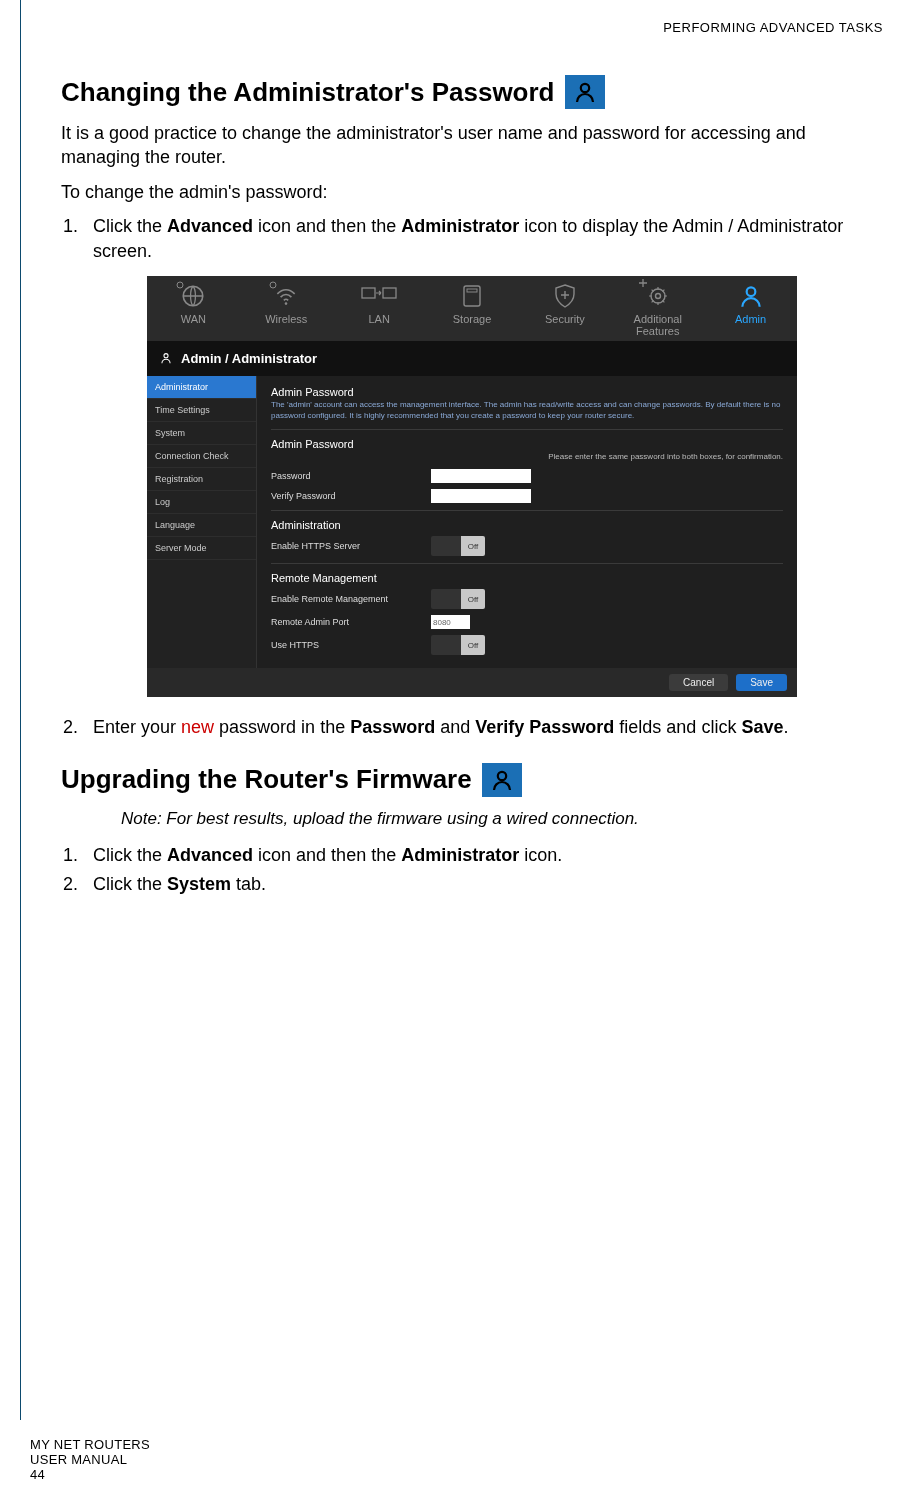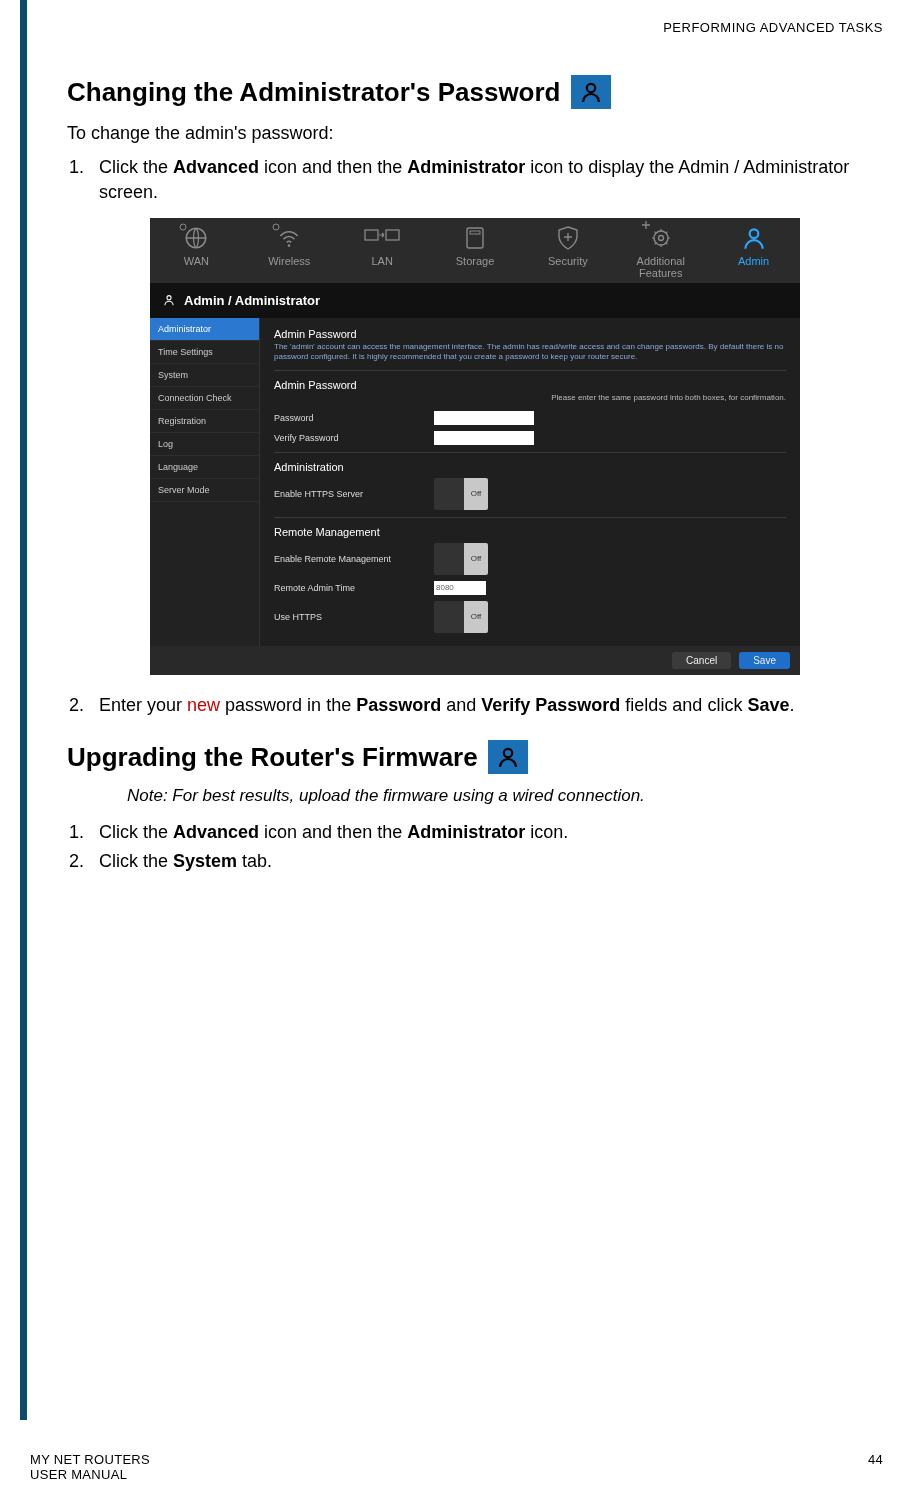--- a/index.html
+++ b/index.html
@@ -6,21 +6,21 @@
   body {
     font-family: Arial, Helvetica, sans-serif;
     width: 913px;
     height: 1504px;
     position: relative;
     background: #fff;
     color: #000;
   }
   .page {
     padding: 20px 30px 20px 40px;
-    border-left: 7px solid #0c4a6e;
+    border-left: 1px solid #0c4a6e;
     min-height: 1420px;
     margin-left: 20px;
   }
   .header-right {
     text-align: right;
     font-size: 13px;
     letter-spacing: 0.5px;
     margin-bottom: 40px;
   }
   h1.heading {
@@ -48,20 +48,21 @@
   .note .note-label { font-style: italic; }
   .footer {
     position: absolute;
     bottom: 22px;
     left: 30px;
     right: 30px;
     display: flex;
     justify-content: space-between;
     font-size: 13px;
     letter-spacing: 0.3px;
+    flex-direction: column;
   }
 
   
   .figure {
     width: 650px;
     margin: 12px auto 18px auto;
     background: #701a75;
     font-family: Arial, sans-serif;
     font-size: 10px;
   }
@@ -142,30 +143,30 @@
   .field-label { width: 160px; }
   .text-input {
     width: 100px;
     height: 14px;
     background: #fff;
     border: none;
   }
   .toggle {
     display: inline-flex;
     width: 54px;
-    height: 32px;
+    height: 20px;
     border-radius: 2px;
     overflow: hidden;
     font-size: 8px;
     justify-content: space-between;
   }
   .toggle .dark { flex:1; background:#333; }
   .toggle .light { width: 24px; background:#c8c8c8; color:#333; display:flex; align-items:center; justify-content:center; }
   .small-input {
-    width: 52px; height: 14px;
+    width: 39px; height: 14px;
     background: #fff; border: none;
     font-size: 8px; color:#666; padding: 0 2px;
   }
   .button-bar {
     background: #292929;
     padding: 6px 10px;
     display: flex;
     justify-content: flex-end;
     gap: 8px;
   }
@@ -188,20 +189,21 @@
   <h1 class="heading">
     <span>Changing the Administrator's Password</span>
     <span class="admin-badge">
       <svg viewBox="0 0 24 24">
           <circle cx="12" cy="8" r="4.2" fill="none" stroke="#000" stroke-width="2.2"></circle>
           <path d="M4 22c0-4.4 3.6-8 8-8s8 3.6 8 8" fill="none" stroke="#000" stroke-width="2.2"></path>
         </svg>
     </span>
   </h1>
 
+  <p class="body-text">It is a good practice to change the administrator's user name and password for accessing and managing the router.</p>
   <p class="body-text">To change the admin's password:</p>
 
   <ol class="steps">
     <li>
       <span>Click the </span><b>Advanced</b><span> icon and then the </span><b>Administrator</b><span> icon to display the Admin / Administrator screen.</span>
     </li>
   </ol>
 
   <div class="figure">
     <div class="topnav">
@@ -331,21 +333,21 @@
 
         <div class="section-title">Remote Management</div>
         <div class="field-row">
           <div class="field-label">Enable Remote Management</div>
           <div class="toggle">
               <div class="dark"></div>
               <div class="light">Off</div>
             </div>
         </div>
         <div class="field-row">
-          <div class="field-label">Remote Admin Time</div>
+          <div class="field-label">Remote Admin Port</div>
           <input class="small interactable small-input" value="8080" style="">
         </div>
         <div class="field-row">
           <div class="field-label">Use HTTPS</div>
           <div class="toggle">
               <div class="dark"></div>
               <div class="light">Off</div>
             </div>
         </div>
       </div>

